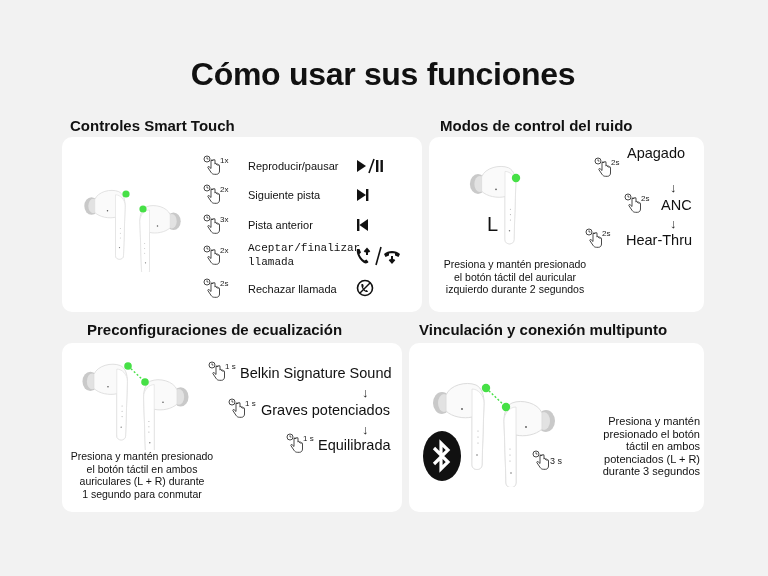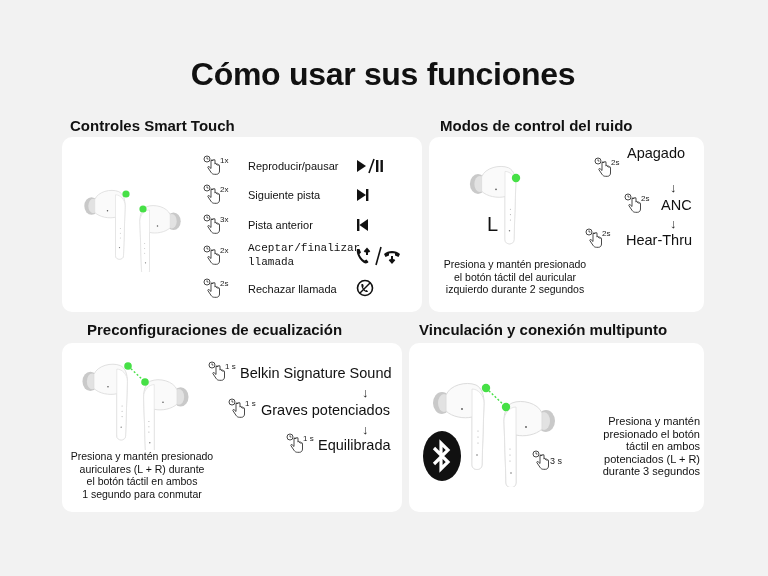--- a/index.html
+++ b/index.html
@@ -242,22 +242,22 @@
   <div class="hand" style="left:224px; top:90px;">
     <svg>
         <use href="#hand-sym"></use>
       </svg>
       <span class="cnt">1 s</span>
   </div>
   <div class="mode" style="left:256px; top:94px;">Equilibrada</div>
 
   <div class="caption" style="left:4px; top:107px; width:152px;">
     <div>Presiona y mantén presionado</div>
+    <div>el botón táctil en ambos</div>
     <div>auriculares (L + R) durante</div>
-    <div>el botón táctil en ambos</div>
     <div>1 segundo para conmutar</div>
   </div>
 </div>
 
 <div class="section-heading" style="left:419px; top:321px;">Vinculación y conexión multipunto</div>
 <div class="card" style="left:409px; top:343px; width:295px; height:169px;">
 
   <div class="earbuds" style="left:18px; top:30px;">
     <svg width="140" height="115" viewBox="0 0 140 115">
       <use href="#bud-left" x="0" y="0" width="70" height="100"></use>

